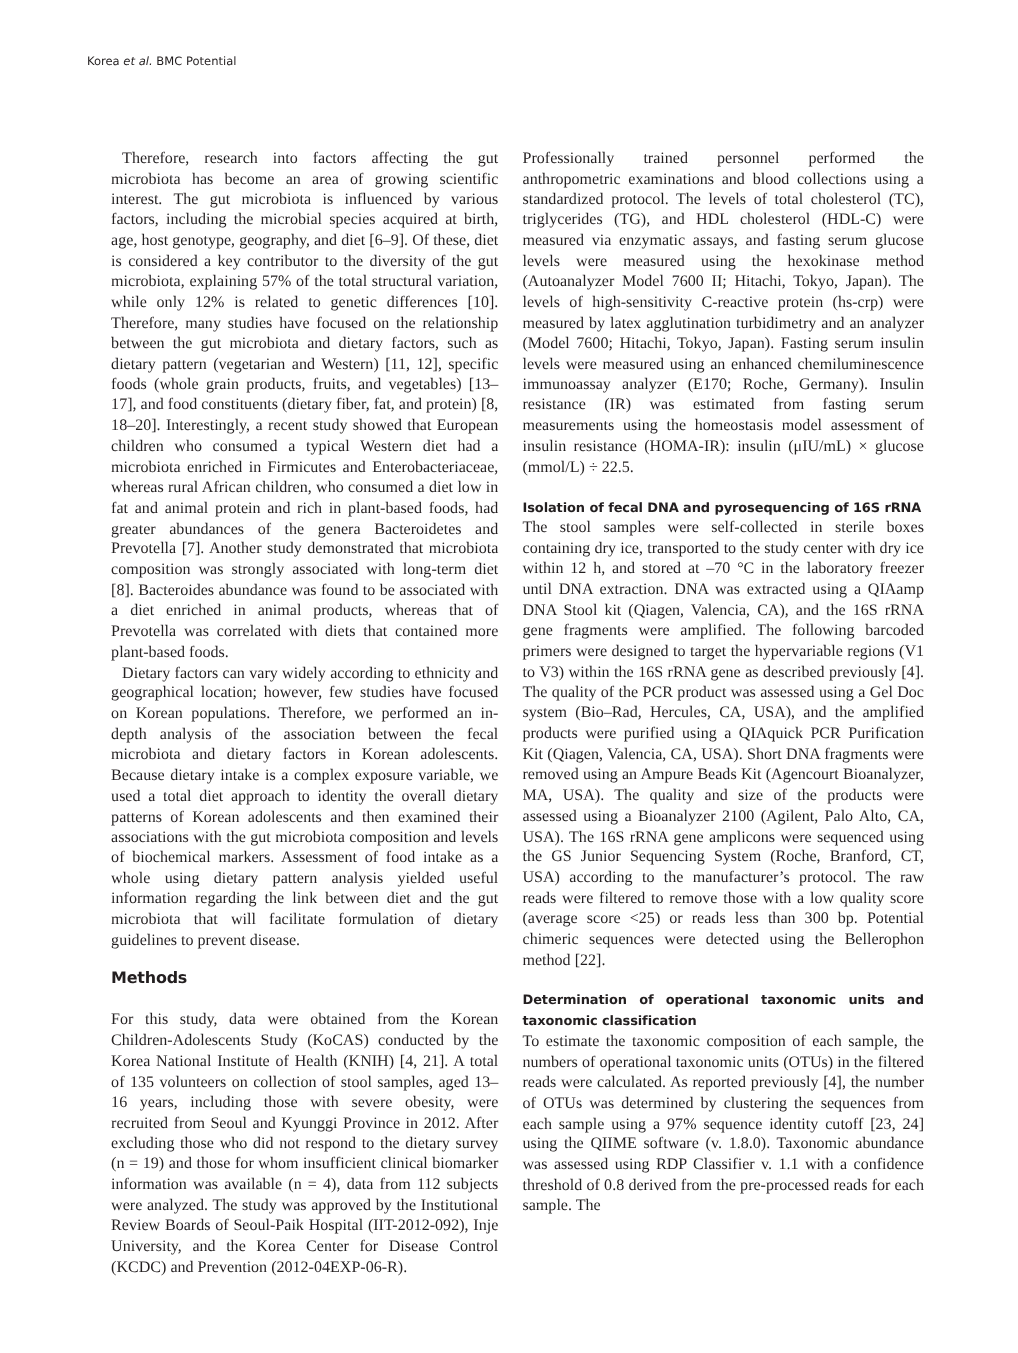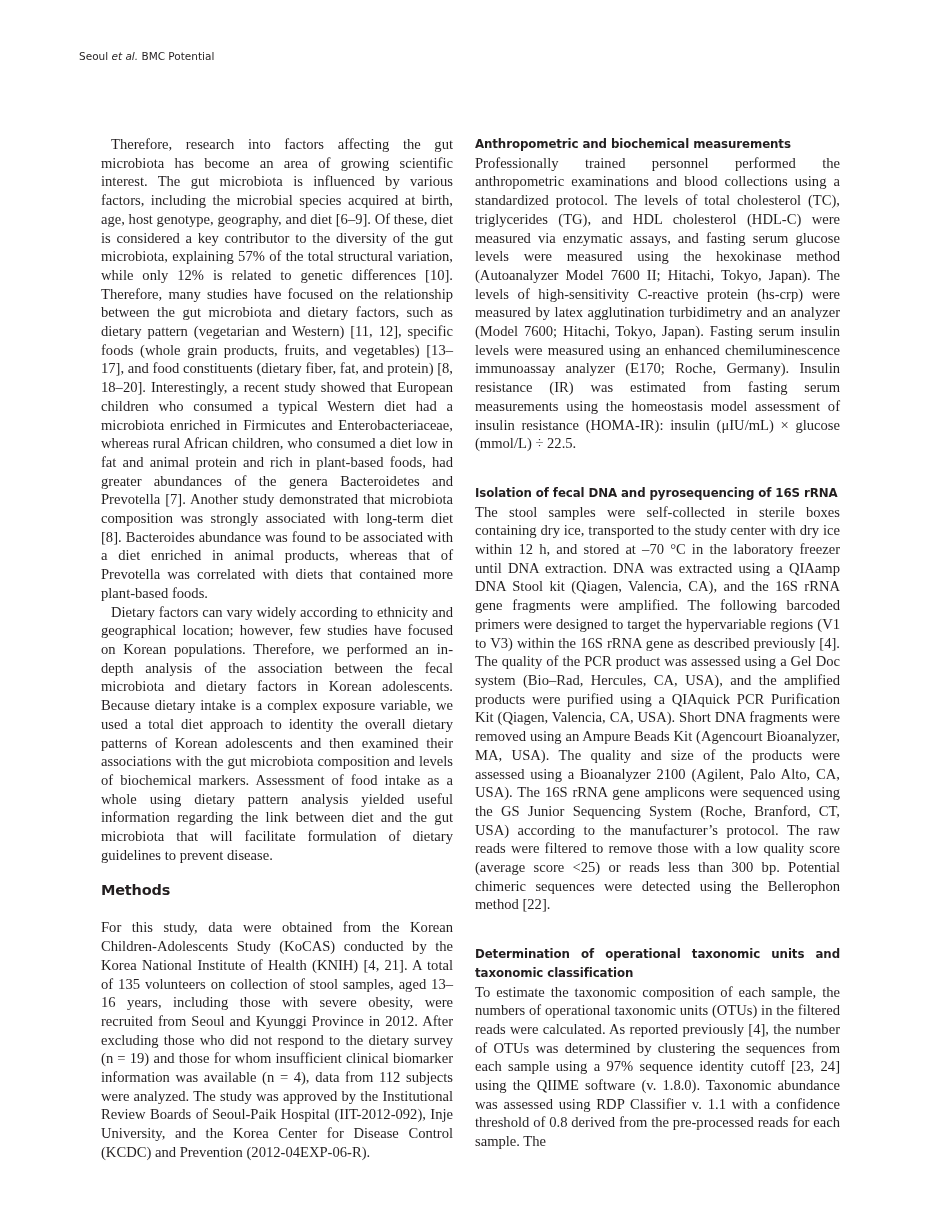--- a/index.html
+++ b/index.html
@@ -20,34 +20,33 @@
     p.indent { text-indent: 10px; }
     .it { }
     h2 {
       font-family: "DejaVu Sans", sans-serif; font-weight: bold; font-size: 14.5px;
       margin: 17px 0 18px 0; line-height: 19px; letter-spacing: -0.2px;
     }
     h3 {
       font-family: "DejaVu Sans", sans-serif; font-weight: bold; font-size: 11.8px;
       margin: 0; line-height: 18.7px; letter-spacing: -0.1px;
     }
-    h3.spaced { margin-top: 31px; }
+    h3.spaced { margin-top: 18px; }
   </style>
 </head>
 <body>
 
-<div class="running-head"><span>Seoul</span> <span class="it">et al.</span> <span>BMC Potential</span></div>
+<div class="running-head"><span>Korea</span> <span class="it">et al.</span> <span>BMC Potential</span></div>
 
 <div class="col col-left">
   <p class="indent"><span>Therefore, research into factors affecting the gut microbiota has become an area of growing scientific interest. The gut microbiota is influenced by various factors, including the microbial species acquired at birth, age, host genotype, geography, and diet [6–9]. Of these, diet is considered a key contributor to the diversity of the gut microbiota, explaining 57% of the total structural variation, while only 12% is related to genetic differences [10]. Therefore, many studies have focused on the relationship between the gut microbiota and dietary factors, such as dietary pattern (vegetarian and Western) [11, 12], specific foods (whole grain products, fruits, and vegetables) [13–17], and food constituents (dietary fiber, fat, and protein) [8, 18–20]. Interestingly, a recent study showed that European children who consumed a typical Western diet had a microbiota enriched in </span><span class="it">Firmicutes</span><span> and </span><span class="it">Enterobacteriaceae</span><span>, whereas rural African children, who consumed a diet low in fat and animal protein and rich in plant-based foods, had greater abundances of the genera </span><span class="it">Bacteroidetes</span><span> and </span><span class="it">Prevotella</span><span> [7]. Another study demonstrated that microbiota composition was strongly associated with long-term diet [8]. </span><span class="it">Bacteroides</span><span> abundance was found to be associated with a diet enriched in animal products, whereas that of </span><span class="it">Prevotella</span><span> was correlated with diets that contained more plant-based foods.</span></p>
   <p class="indent">Dietary factors can vary widely according to ethnicity and geographical location; however, few studies have focused on Korean populations. Therefore, we performed an in-depth analysis of the association between the fecal microbiota and dietary factors in Korean adolescents. Because dietary intake is a complex exposure variable, we used a total diet approach to identity the overall dietary patterns of Korean adolescents and then examined their associations with the gut microbiota composition and levels of biochemical markers. Assessment of food intake as a whole using dietary pattern analysis yielded useful information regarding the link between diet and the gut microbiota that will facilitate formulation of dietary guidelines to prevent disease.</p>
   <h2>Methods</h2>
   <p><span>For this study, data were obtained from the Korean Children-Adolescents Study (KoCAS) conducted by the Korea National Institute of Health (KNIH) [4, 21]. A total of 135 volunteers on collection of stool samples, aged 13–16 years, including those with severe obesity, were recruited from Seoul and Kyunggi Province in 2012. After excluding those who did not respond to the dietary survey (</span><span class="it">n</span><span> = 19) and those for whom insufficient clinical biomarker information was available (</span><span class="it">n</span><span> = 4), data from 112 subjects were analyzed. The study was approved by the Institutional Review Boards of Seoul-Paik Hospital (IIT-2012-092), Inje University, and the Korea Center for Disease Control (KCDC) and Prevention (2012-04EXP-06-R).</span></p>
 </div>
 
 <div class="col col-right">
-  <h3>Anthropometric and biochemical measurements</h3>
   <p>Professionally trained personnel performed the anthropometric examinations and blood collections using a standardized protocol. The levels of total cholesterol (TC), triglycerides (TG), and HDL cholesterol (HDL-C) were measured via enzymatic assays, and fasting serum glucose levels were measured using the hexokinase method (Autoanalyzer Model 7600 II; Hitachi, Tokyo, Japan). The levels of high-sensitivity C-reactive protein (hs-crp) were measured by latex agglutination turbidimetry and an analyzer (Model 7600; Hitachi, Tokyo, Japan). Fasting serum insulin levels were measured using an enhanced chemiluminescence immunoassay analyzer (E170; Roche, Germany). Insulin resistance (IR) was estimated from fasting serum measurements using the homeostasis model assessment of insulin resistance (HOMA-IR): insulin (μIU/mL) × glucose (mmol/L) ÷ 22.5.</p>
   <h3 class="spaced">Isolation of fecal DNA and pyrosequencing of 16S rRNA</h3>
   <p>The stool samples were self-collected in sterile boxes containing dry ice, transported to the study center with dry ice within 12 h, and stored at –70 °C in the laboratory freezer until DNA extraction. DNA was extracted using a QIAamp DNA Stool kit (Qiagen, Valencia, CA), and the 16S rRNA gene fragments were amplified. The following barcoded primers were designed to target the hypervariable regions (V1 to V3) within the 16S rRNA gene as described previously [4]. The quality of the PCR product was assessed using a Gel Doc system (Bio–Rad, Hercules, CA, USA), and the amplified products were purified using a QIAquick PCR Purification Kit (Qiagen, Valencia, CA, USA). Short DNA fragments were removed using an Ampure Beads Kit (Agencourt Bioanalyzer, MA, USA). The quality and size of the products were assessed using a Bioanalyzer 2100 (Agilent, Palo Alto, CA, USA). The 16S rRNA gene amplicons were sequenced using the GS Junior Sequencing System (Roche, Branford, CT, USA) according to the manufacturer’s protocol. The raw reads were filtered to remove those with a low quality score (average score &lt;25) or reads less than 300 bp. Potential chimeric sequences were detected using the Bellerophon method [22].</p>
   <h3 class="spaced">Determination of operational taxonomic units and taxonomic classification</h3>
   <p>To estimate the taxonomic composition of each sample, the numbers of operational taxonomic units (OTUs) in the filtered reads were calculated. As reported previously [4], the number of OTUs was determined by clustering the sequences from each sample using a 97% sequence identity cutoff [23, 24] using the QIIME software (v. 1.8.0). Taxonomic abundance was assessed using RDP Classifier v. 1.1 with a confidence threshold of 0.8 derived from the pre-processed reads for each sample. The</p>
 </div>
 
 </body></html>

